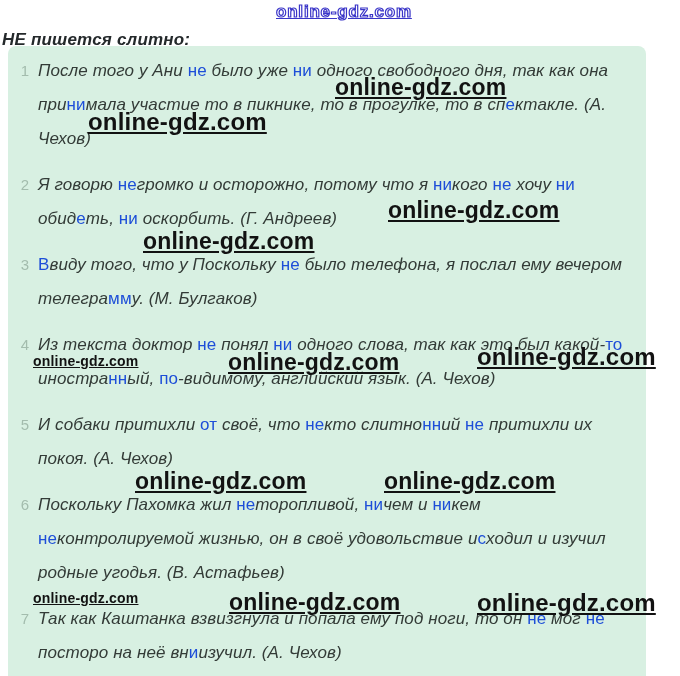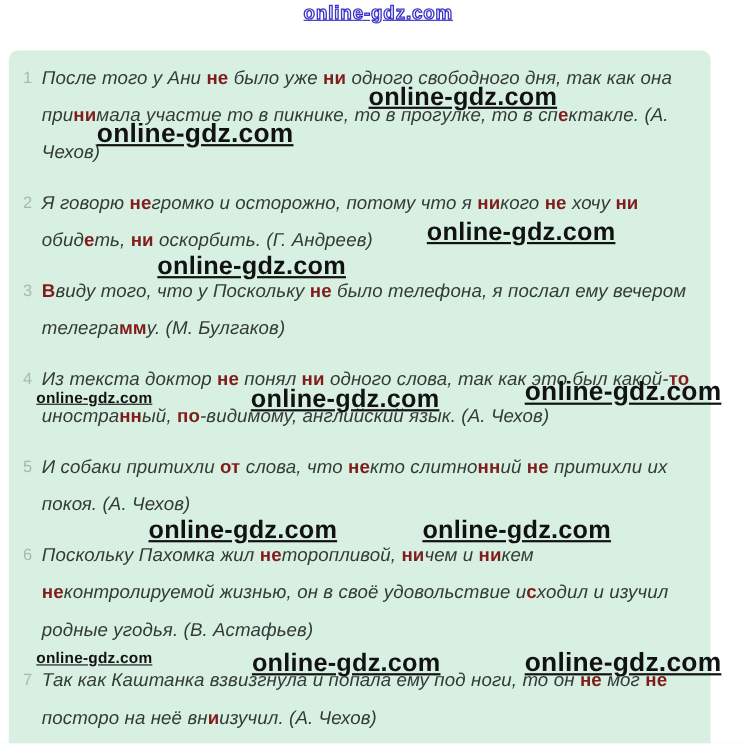--- a/index.html
+++ b/index.html
@@ -55,21 +55,21 @@
     color: #a3bcad;
   }
   .item-content {
     width: 590px;
     font-size: 17px;
     line-height: 34px;
     color: #333b37;
     letter-spacing: 0.1px;
   }
   .seg-n { font-weight: 400; font-style: italic; }
-  .seg-b { font-weight: 700; color: #7f1d1d; }
+  .seg-b { font-weight: 400; color: #1d4ed8; }
   .seg-i { font-style: italic; font-weight: 500; }
   .wm {
     position: absolute;
     font-weight: 700;
     color: #121212;
     white-space: nowrap;
     z-index: 5;
     letter-spacing: 0.2px;
     text-decoration: underline;
   }
@@ -77,20 +77,21 @@
     color: #ffffff;
     -webkit-text-stroke: 1.2px #3a35c8;
     letter-spacing: 0.8px;
   }
 </style>
 </head>
 <body>
 
 <div class="page">
 
+  <div class="doc-header">НЕ пишется слитно:</div>
 
   <div class="panel">
     <div id="items-root">
         <div class="item">
           <div class="item-num">1</div>
           <div class="item-content"><span class="seg-n">После того у Ани </span><span class="seg-b">не</span><span class="seg-n"> было уже </span><span class="seg-b">ни</span><span class="seg-n"> одного свободного дня, так как она при</span><span class="seg-b">ни</span><span class="seg-n">мала участие то в пикнике, то в прогулке, то в сп</span><span class="seg-b">е</span><span class="seg-n">ктакле. </span><span class="seg-i">(А. Чехов)</span></div>
         </div>
         <div class="item">
           <div class="item-num">2</div>
           <div class="item-content"><span class="seg-n">Я говорю </span><span class="seg-b">не</span><span class="seg-n">громко и осторожно, потому что я </span><span class="seg-b">ни</span><span class="seg-n">кого </span><span class="seg-b">не</span><span class="seg-n"> хочу </span><span class="seg-b">ни</span><span class="seg-n"> обид</span><span class="seg-b">е</span><span class="seg-n">ть, </span><span class="seg-b">ни</span><span class="seg-n"> оскорбить. </span><span class="seg-i">(Г. Андреев)</span></div>
@@ -98,21 +99,21 @@
         <div class="item">
           <div class="item-num">3</div>
           <div class="item-content"><span class="seg-b">В</span><span class="seg-n">виду того, что у Поскольку </span><span class="seg-b">не</span><span class="seg-n"> было телефона, я послал ему вечером телегра</span><span class="seg-b">мм</span><span class="seg-n">у. </span><span class="seg-i">(М. Булгаков)</span></div>
         </div>
         <div class="item">
           <div class="item-num">4</div>
           <div class="item-content"><span class="seg-n">Из текста доктор </span><span class="seg-b">не</span><span class="seg-n"> понял </span><span class="seg-b">ни</span><span class="seg-n"> одного слова, так как это был какой-</span><span class="seg-b">то</span><span class="seg-n"> иностра</span><span class="seg-b">нн</span><span class="seg-n">ый, </span><span class="seg-b">по</span><span class="seg-n">-видимому, английский язык. </span><span class="seg-i">(А. Чехов)</span></div>
         </div>
         <div class="item">
           <div class="item-num">5</div>
-          <div class="item-content"><span class="seg-n">И собаки притихли </span><span class="seg-b">от</span><span class="seg-n"> слова, что </span><span class="seg-b">не</span><span class="seg-n">кто слитно</span><span class="seg-b">нн</span><span class="seg-n">ий </span><span class="seg-b">не</span><span class="seg-n"> притихли их покоя. </span><span class="seg-i">(А. Чехов)</span></div>
+          <div class="item-content"><span class="seg-n">И собаки притихли </span><span class="seg-b">от</span><span class="seg-n"> своё, что </span><span class="seg-b">не</span><span class="seg-n">кто слитно</span><span class="seg-b">нн</span><span class="seg-n">ий </span><span class="seg-b">не</span><span class="seg-n"> притихли их покоя. </span><span class="seg-i">(А. Чехов)</span></div>
         </div>
         <div class="item">
           <div class="item-num">6</div>
           <div class="item-content"><span class="seg-n">Поскольку Пахомка жил </span><span class="seg-b">не</span><span class="seg-n">торопливой, </span><span class="seg-b">ни</span><span class="seg-n">чем и </span><span class="seg-b">ни</span><span class="seg-n">кем </span><span class="seg-b">не</span><span class="seg-n">контролируемой жизнью, он в своё удовольствие и</span><span class="seg-b">с</span><span class="seg-n">ходил и изучил родные угодья. </span><span class="seg-i">(В. Астафьев)</span></div>
         </div>
         <div class="item">
           <div class="item-num">7</div>
           <div class="item-content"><span class="seg-n">Так как Каштанка взвизгнула и попала ему под ноги, то он </span><span class="seg-b">не</span><span class="seg-n"> мог </span><span class="seg-b">не</span><span class="seg-n"> посторо на неё вн</span><span class="seg-b">и</span><span class="seg-n">изучил. </span><span class="seg-i">(А. Чехов)</span></div>
         </div>
       </div>

